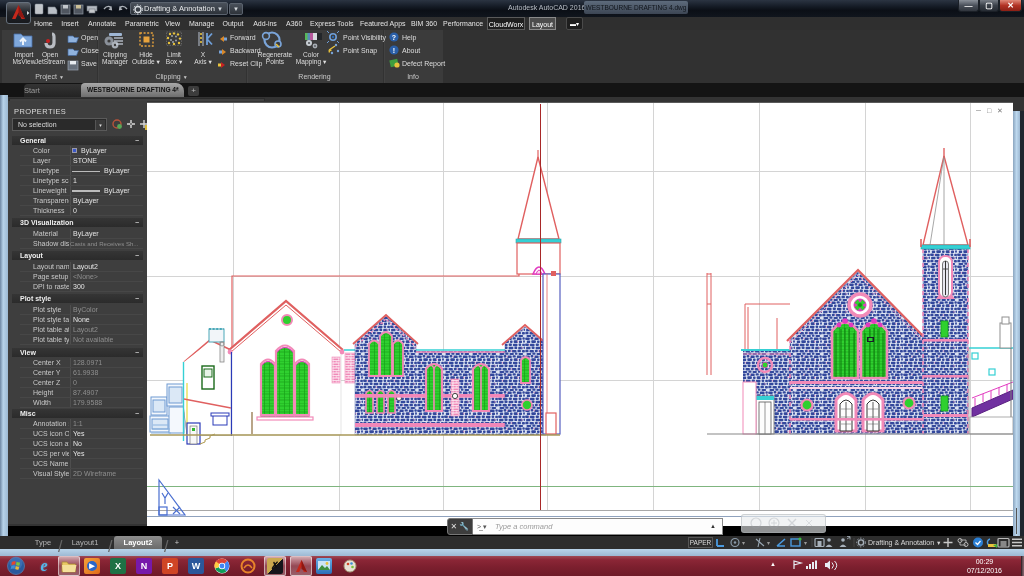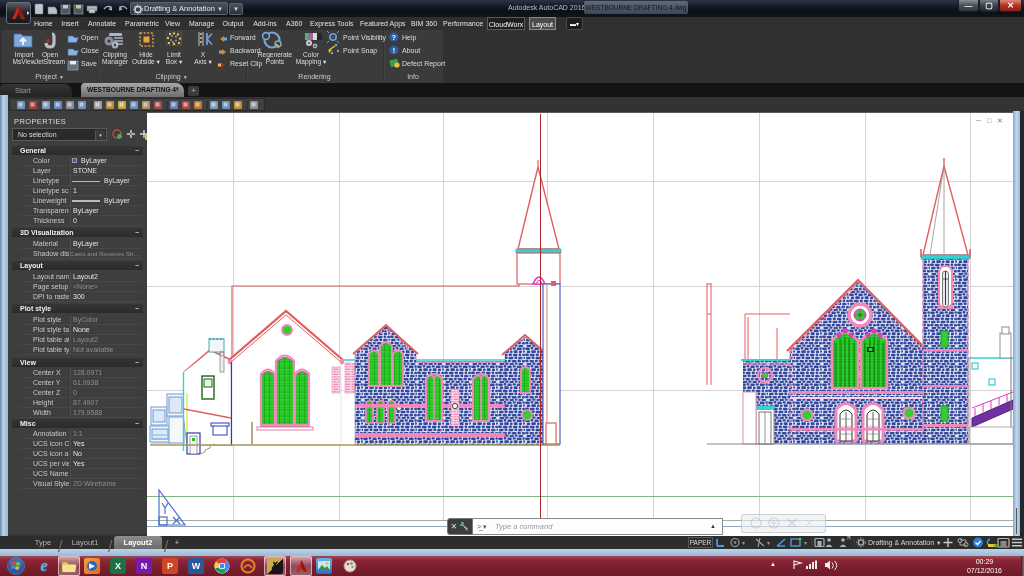--- a/index.html
+++ b/index.html
@@ -32,33 +32,33 @@
 
 #ribbon { left:0; top:30px; width:1024px; height:53px; background:#313131; }
 #ribbonpanels { position:absolute; left:2px; top:0; width:441px; height:53px; background:#3b3b3b; }
 .psep { position:absolute; top:0; width:2px; height:53px; background:linear-gradient(90deg,#2a2a2a,#4a4a4a); }
 .plabel { position:absolute; bottom:1px; height:10px; color:#c9c9c9; font-size:7px; line-height:10px; text-align:center; width:100%; }
 .rtext { position:absolute; color:#dedede; font-size:6.6px; text-align:center; line-height:1.06; white-space:nowrap; }
 .rstext { position:absolute; color:#dedede; font-size:7px; line-height:12px; white-space:nowrap; }
 
 
 #filetabs { left:0; top:83px; width:1024px; height:14px; background:#141414; }
-#tab-start { position:absolute; left:0; top:1px; width:72px; height:13px; background:linear-gradient(180deg,#343434,#232323);
-  border-radius:4px 8px 0 0; color:#9a9a9a; font-size:7.5px; line-height:13px; padding-left:15px; }
+#tab-start { position:absolute; left:24px; top:1px; width:72px; height:13px; background:linear-gradient(180deg,#343434,#232323);
+  border-radius:4px 8px 0 0; color:#9a9a9a; font-size:7.5px; line-height:13px; }
 #tab-west { position:absolute; left:81px; top:0px; width:103px; height:14px; background:linear-gradient(180deg,#a8a8a8,#6e6e6e);
   border-radius:4px 8px 0 0; color:#111; font-size:6.6px; font-weight:bold; line-height:14px; padding-left:6px; white-space:nowrap; }
 #tab-plus { position:absolute; left:188px; top:3px; width:11px; height:10px; background:#3c3c3c; border-radius:2px;
   color:#bbb; font-size:8px; line-height:9px; text-align:center; }
 
 
 #toolbar { left:0; top:97px; width:1024px; height:14px; background:#333; }
 #toolbarpanel { position:absolute; left:9px; top:1px; width:256px; height:13px; background:#404040; border:1px solid #2b2b2b; }
 
 
-#main { left:0; top:111px; width:1024px; height:425px; background:#333; }
+#main { left:0; top:101px; width:1024px; height:425px; background:#333; }
 #borderL { left:0; top:95px; width:8px; height:461px; background:linear-gradient(90deg,#6e87a3,#b7d3ea 40%,#9cb8d2); z-index:5; }
 #borderR { left:1013px; top:111px; width:7px; height:445px; background:linear-gradient(90deg,#8ba5bf,#bdd8ee 50%,#9db8d2); z-index:5; }
 #borderR2 { left:1020px; top:111px; width:4px; height:445px; background:#20262e; z-index:5; }
 #borderB { left:0; top:549px; width:1024px; height:7px; background:linear-gradient(180deg,#b9d4ea,#9db9d3); z-index:5; }
 
 
 #palette { position:absolute; left:8px; top:0px; width:139px; height:423px; background:#3e3e3e; font-size:7px; color:#c9c9c9; }
 .sechead { position:absolute; left:4px; width:131px; height:9px; background:linear-gradient(180deg,#353535,#2b2b2b);
   color:#efefef; font-weight:bold; font-size:7px; line-height:9px; padding-left:8px; }
 .sechead i { position:absolute; right:4px; top:0; font-style:normal; color:#ccc; }

